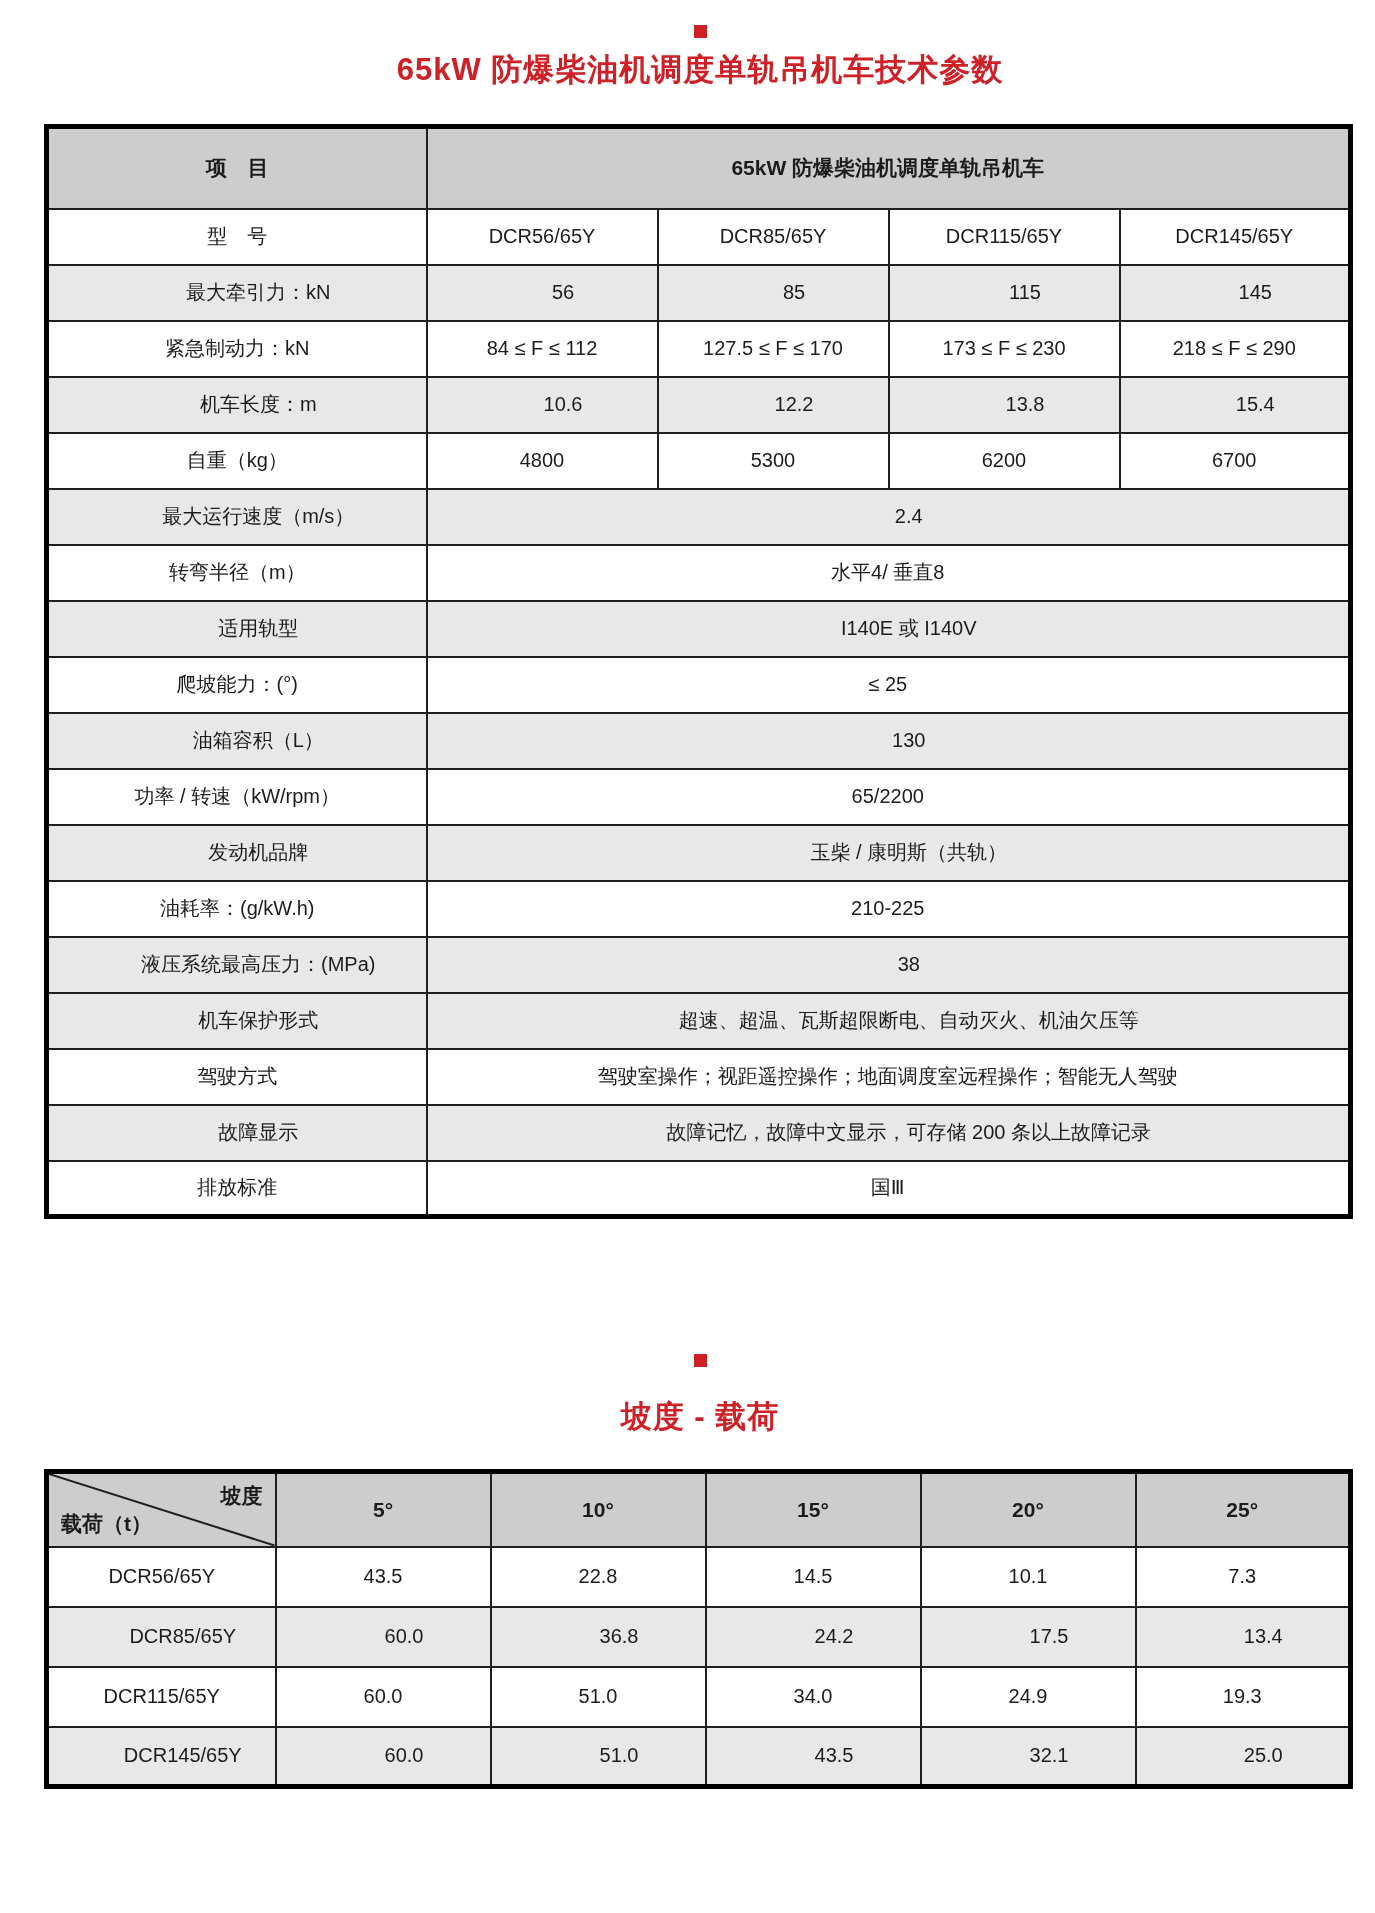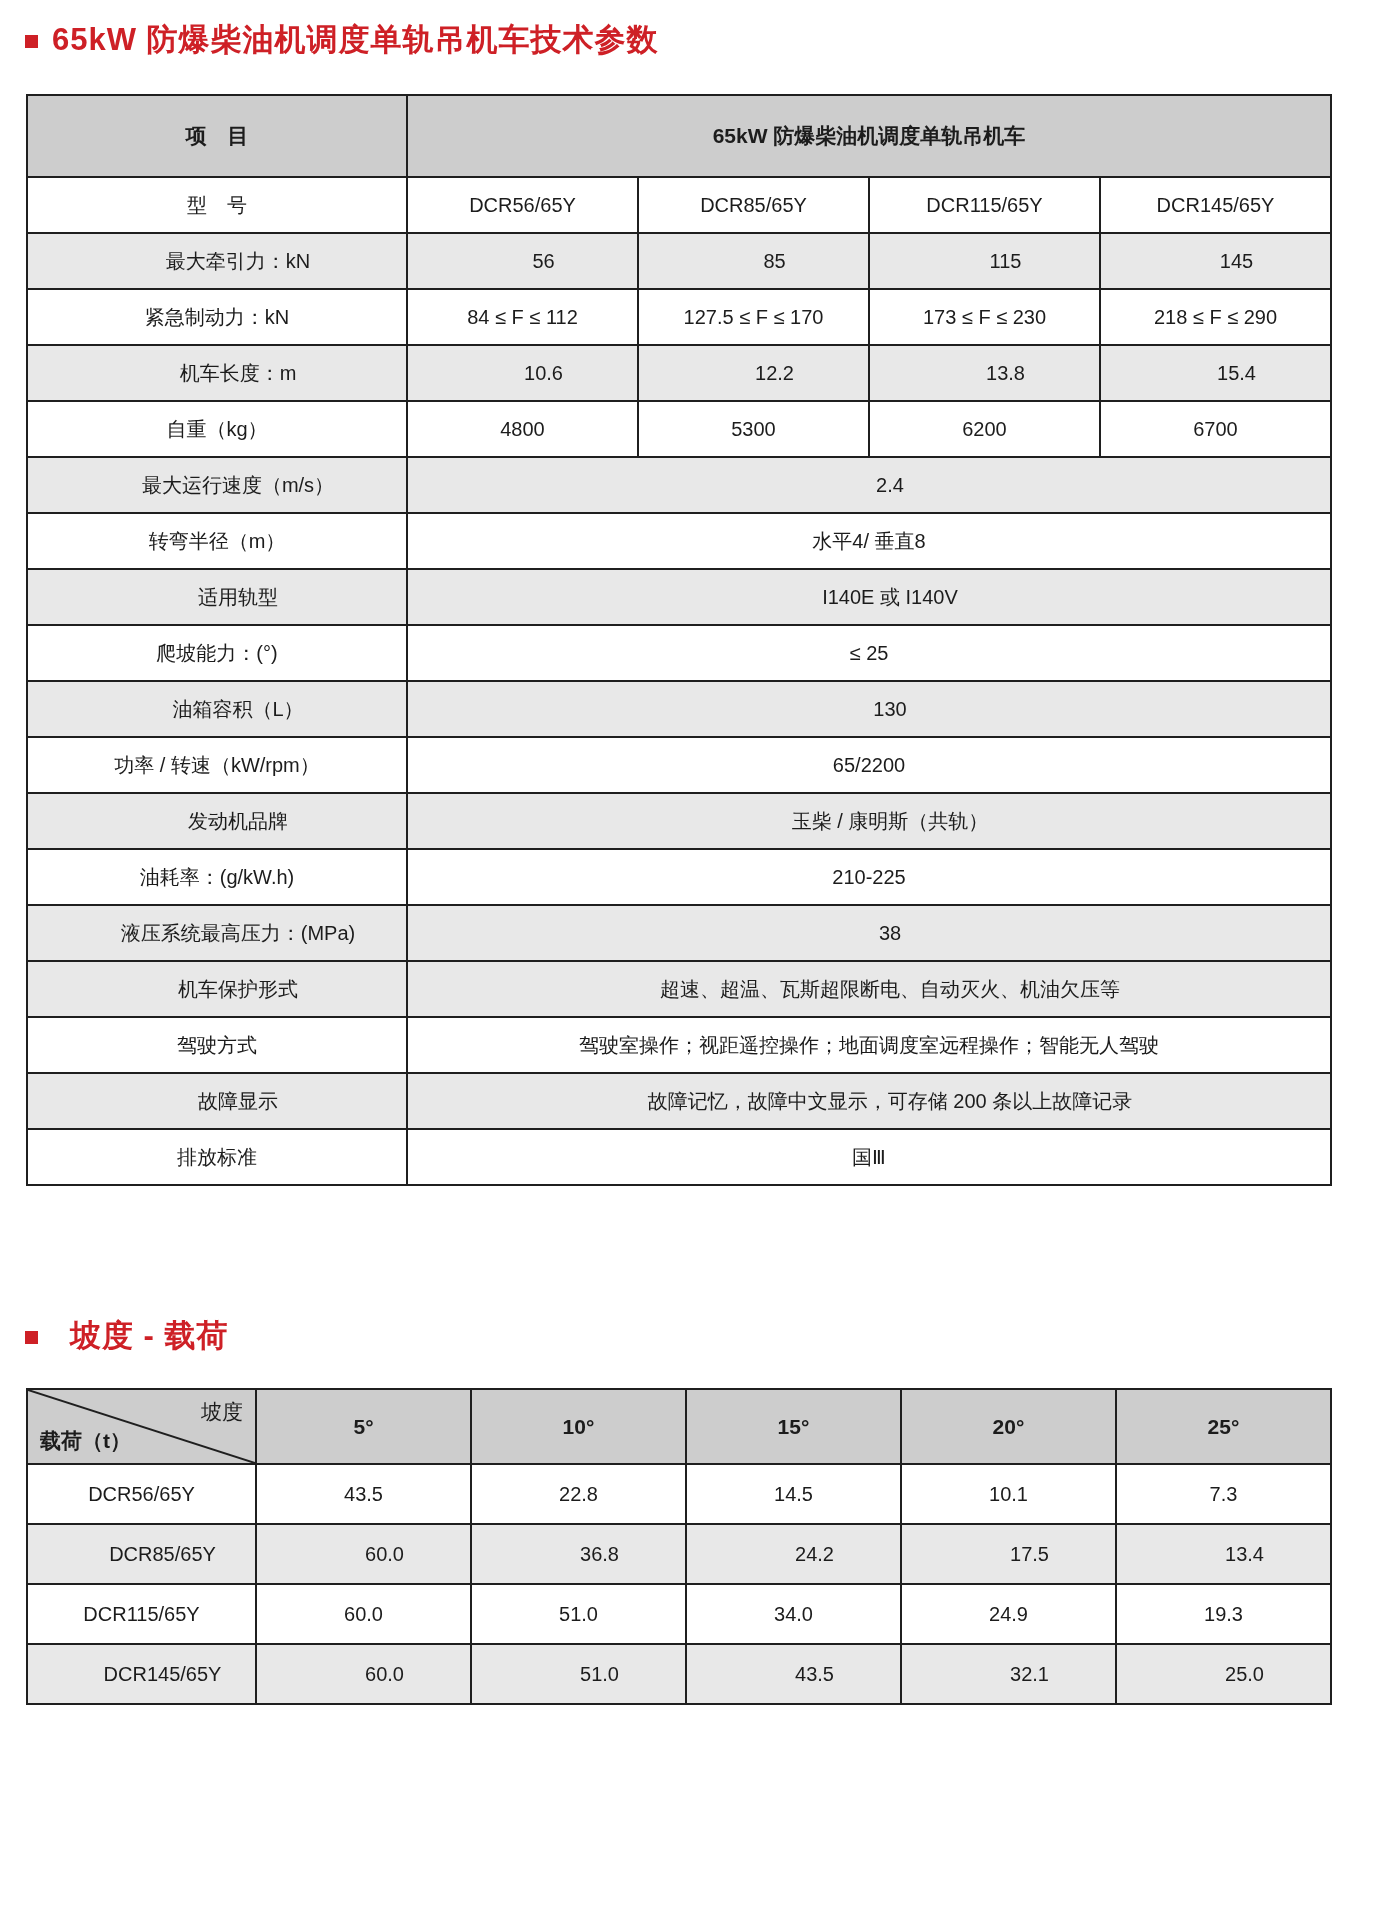--- a/index.html
+++ b/index.html
@@ -8,54 +8,54 @@
     height:1913px;
     font-family:"Liberation Sans","DejaVu Sans",sans-serif;
     color:#1c1c1c;
     overflow:hidden;
   }
   
   .section-title {
     display:flex; align-items:center; gap:14px;
     margin-left:25px;
     font-size:31px; font-weight:bold; color:#ce2026;
-    letter-spacing:1px; line-height:36px;
+    letter-spacing:1px; line-height:36px;flex-direction:column;
   }
   .title-1 { padding-top:22px; }
   .title-2 { margin-top:132px;gap:32px; }
   .bullet {
     width:13px; height:13px; background:#ce2026; flex:0 0 13px;
     margin-top:3px;
   }
   
   table {
     border-collapse:collapse; table-layout:fixed;
-    width:1304px; margin-left:26px;
-    border:1px solid #000000;
+    width:1304px; margin-left:44px;
+    border:5px solid #000000;
   }
   th, td {
     border:2px solid #1f1f1f;
     text-align:center; vertical-align:middle;
     font-size:20px; font-weight:normal;
     padding:0 6px;
     overflow:hidden; white-space:nowrap;
   }
   .t1 { margin-top:36px; }
   .t2 { margin-top:34px; }
   .t1 tr { height:56px; }
   .t1 tr.hdr-row { height:82px; }
   .t2 tr { height:60px; }
   .t2 tr.hdr-row { height:75px; }
   .hdr { background:#cdcdcd; font-weight:bold; font-size:21px; }
   .shade td { background:#e8e8e8;padding-left:48px; }
   
   .diag { position:relative; padding:0; }
   .diag svg { position:absolute; left:0; top:0; width:100%; height:100%; display:block; }
   .diag .corner-top {
-    position:absolute; top:8px; right:12px; font-size:21px; font-weight:normal;
+    position:absolute; top:8px; right:12px; font-size:21px; font-weight:bold;
   }
   .diag .corner-bottom {
     position:absolute; bottom:8px; left:12px; font-size:21px; font-weight:bold;
   }
 </style>
 </head>
 <body>
 
 <div class="section-title title-1">
   <span class="bullet"></span>

